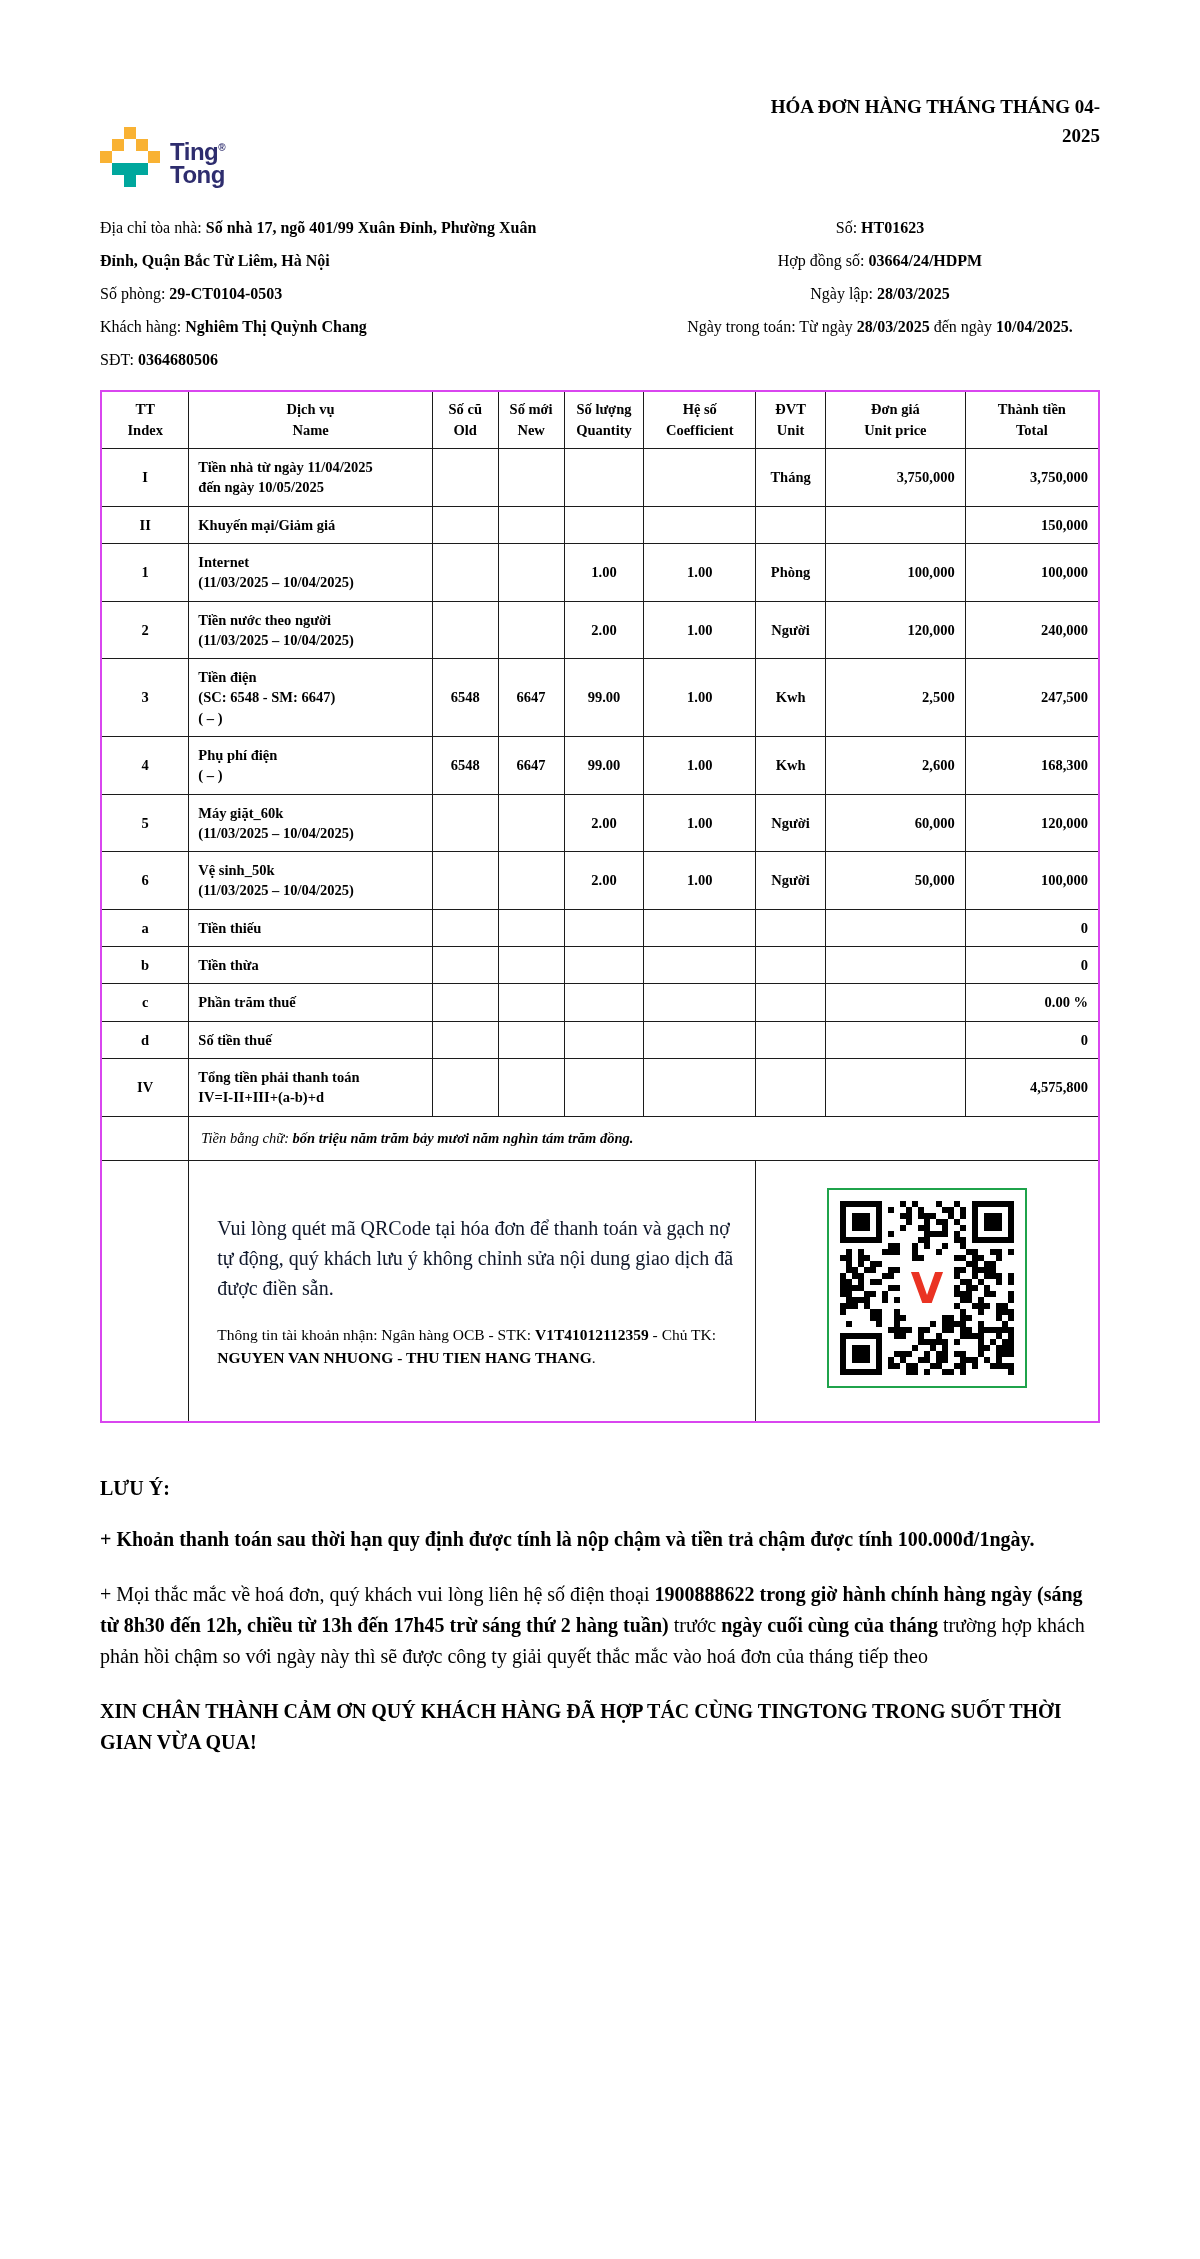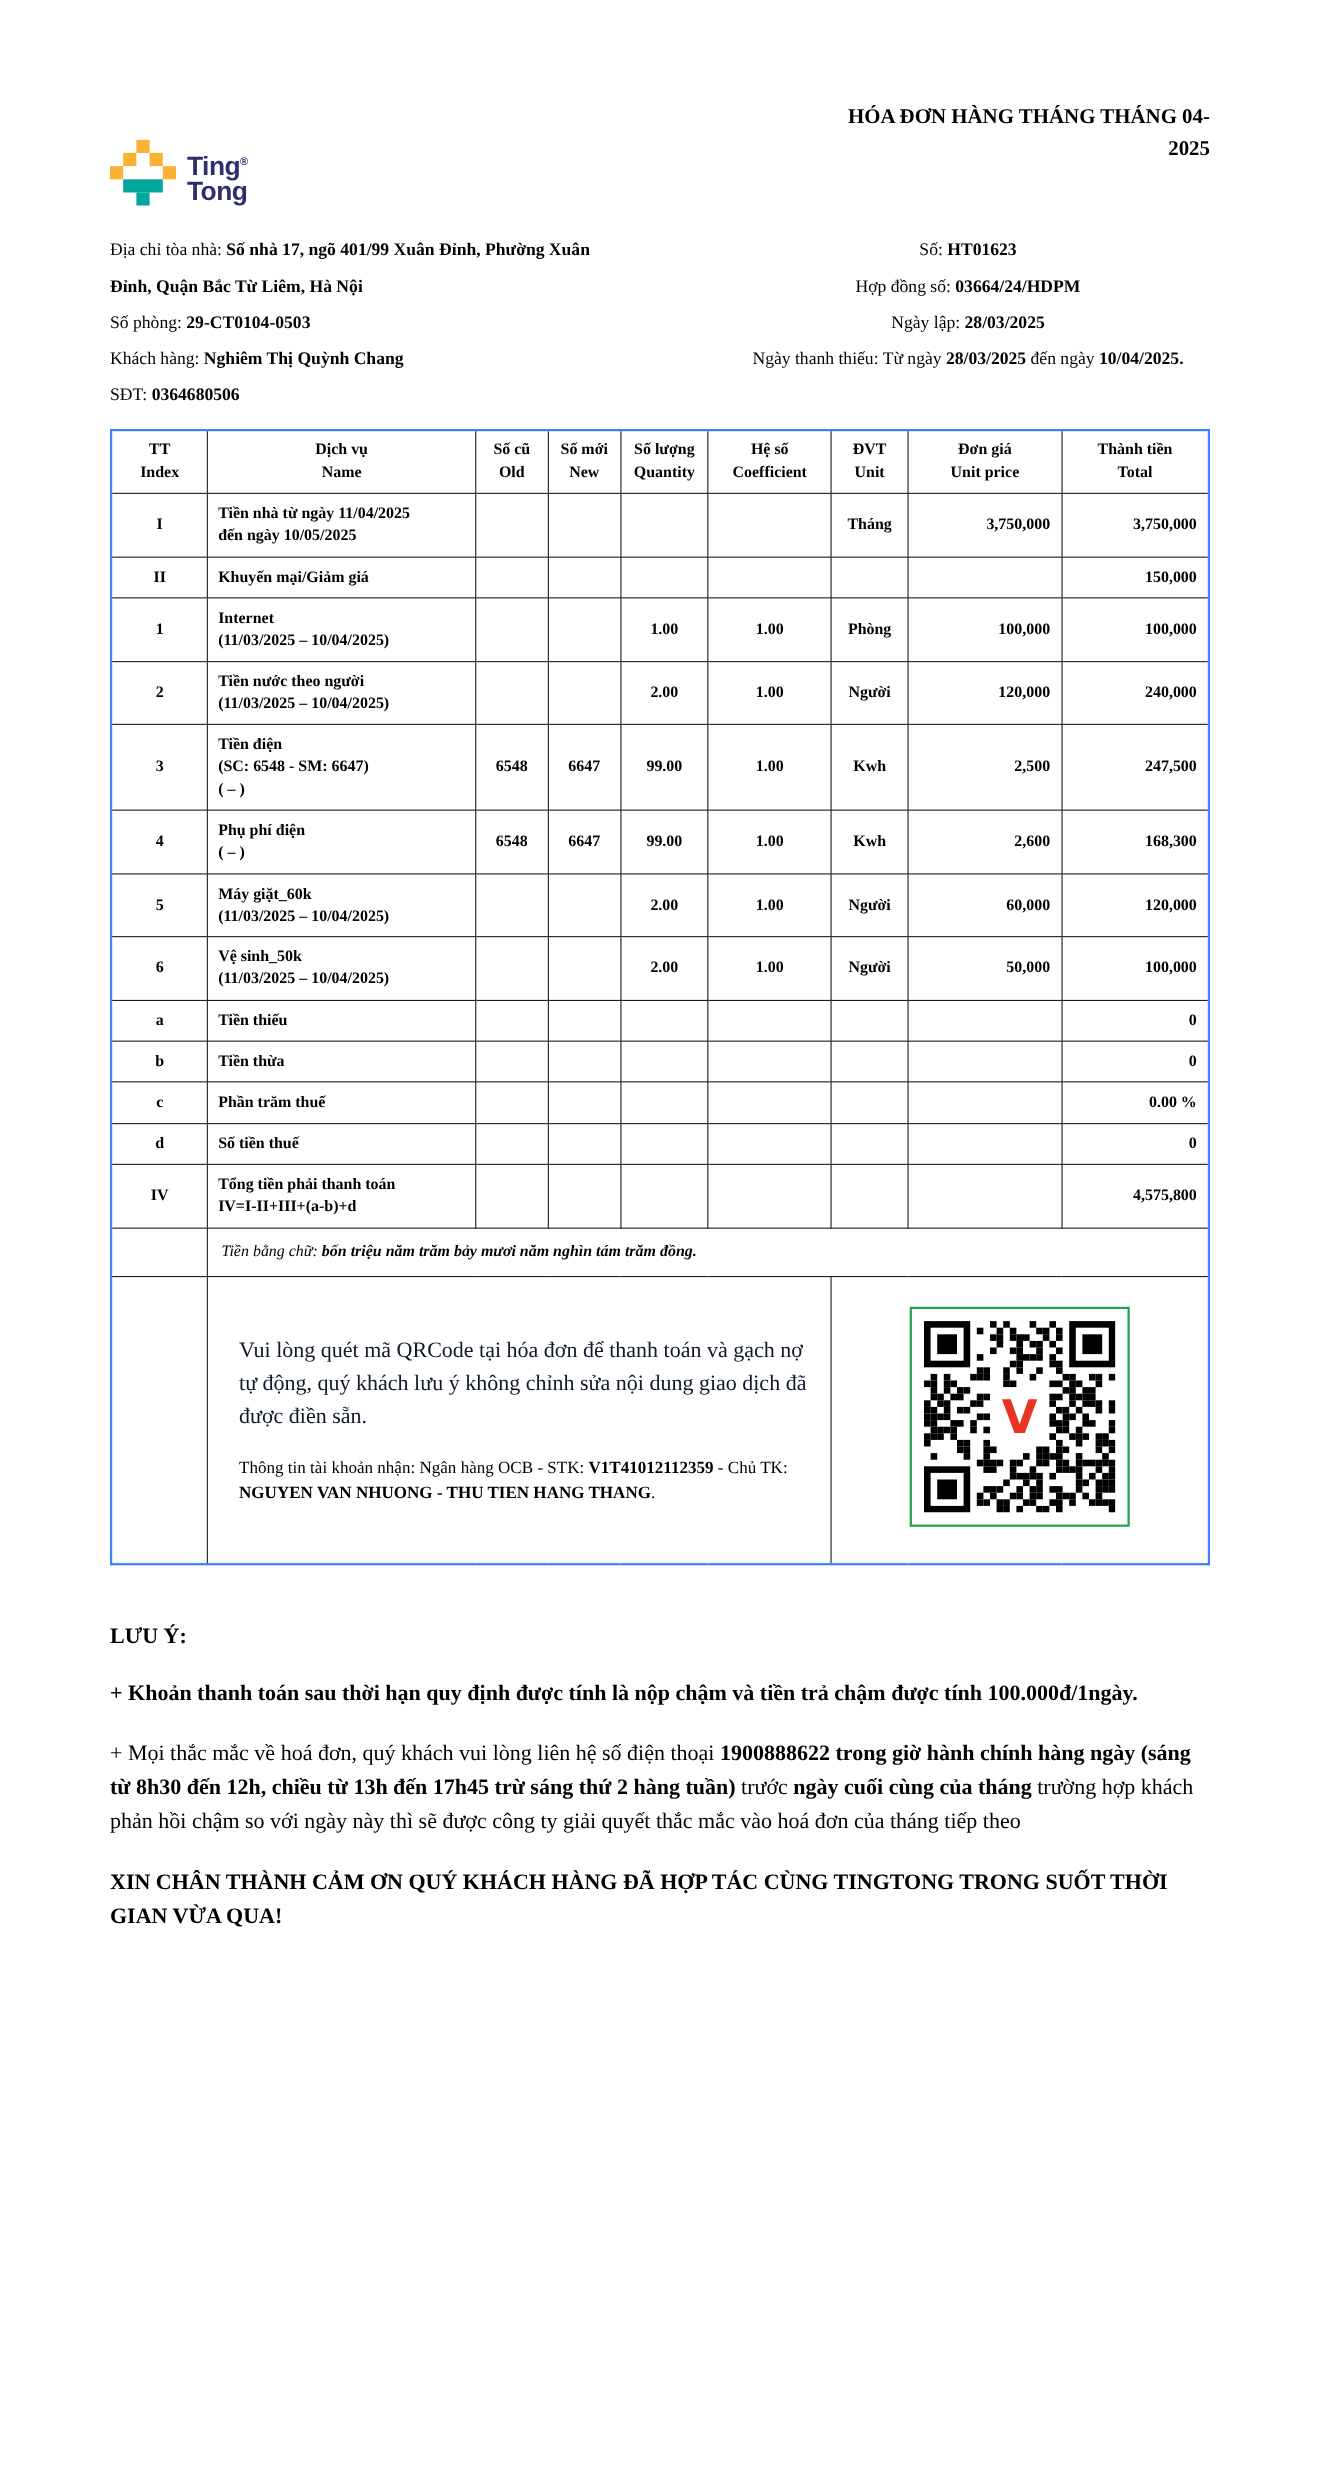--- a/index.html
+++ b/index.html
@@ -22,21 +22,21 @@
   
   .info-row { display:flex; justify-content:space-between; margin-top:24px; font-size:16px; }
   .info-left  { width:560px; }
   .info-right { width:440px; text-align:center; }
   .info-line { line-height:33px; white-space:nowrap; }
   .info-line b { font-weight:bold; }
 
   
   table.invoice { width:100%; border-collapse:collapse; margin-top:14px;
                   font-size:14.5px; table-layout:fixed; }
-  table.invoice { border:2px solid #3b82f6; }
+  table.invoice { border:2px solid #d946ef; }
   .invoice th, .invoice td { border:1.5px solid #1c1c1c; vertical-align:middle; }
   .invoice th { font-weight:bold; text-align:center; padding:7px 2px; line-height:1.45; }
   .invoice td { font-weight:bold; padding:8px 4px; line-height:1.4; }
   .invoice td.a-c { text-align:center; }
   .invoice td.a-l { text-align:left; padding-left:9px; }
   .invoice td.a-r { text-align:right; padding-right:10px; }
   .invoice td.name-cell div { white-space:nowrap; }
 
   .words-row td { font-weight:normal; height:44px; }
   .words-cell { padding-left:12px !important; font-style:italic; }
@@ -92,21 +92,21 @@
       <div class="info-line"><span>Địa chỉ tòa nhà: </span><b>Số nhà  17, ngõ 401/99 Xuân Đỉnh, Phường Xuân</b></div>
       <div class="info-line"><b>Đỉnh, Quận Bắc Từ Liêm, Hà Nội</b></div>
       <div class="info-line"><span>Số phòng: </span><b>29-CT0104-0503</b></div>
       <div class="info-line"><span>Khách hàng: </span><b>Nghiêm Thị Quỳnh Chang</b></div>
       <div class="info-line"><span>SĐT: </span><b>0364680506</b></div>
     </div>
     <div class="info-right">
       <div class="info-line"><span>Số: </span><b>HT01623</b></div>
       <div class="info-line"><span>Hợp đồng số: </span><b>03664/24/HDPM</b></div>
       <div class="info-line"><span>Ngày lập: </span><b>28/03/2025</b></div>
-      <div class="info-line"><span>Ngày thanh thiếu: Từ ngày </span><b>28/03/2025</b><span> đến ngày </span><b>10/04/2025.</b></div>
+      <div class="info-line"><span>Ngày trong toán: Từ ngày </span><b>28/03/2025</b><span> đến ngày </span><b>10/04/2025.</b></div>
     </div>
   </div>
 
   <table class="invoice">
     <colgroup>
       <col style="width:8.8%">
         <col style="width:24.4%">
         <col style="width:6.6%">
       <col style="width:6.6%">
         <col style="width:8%">

